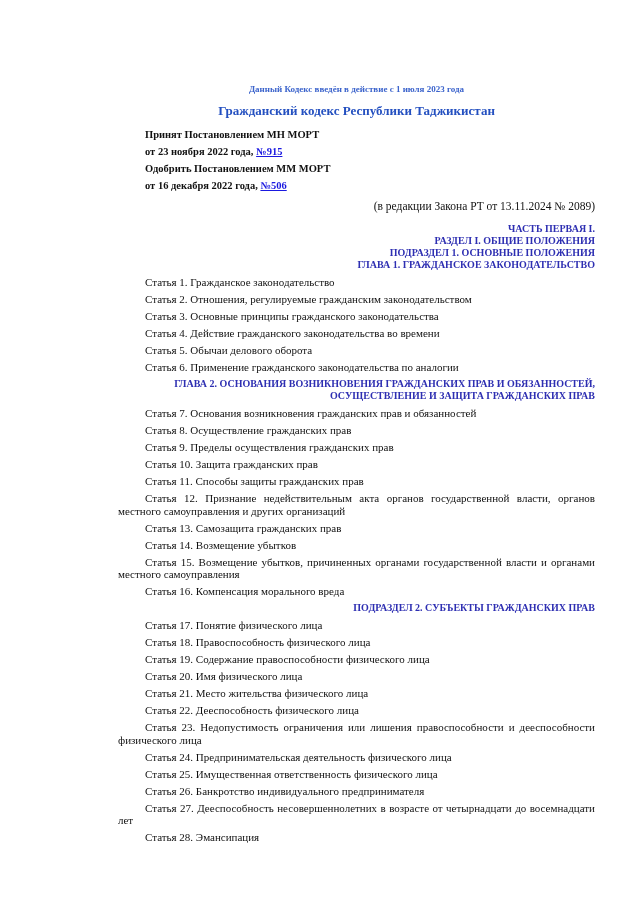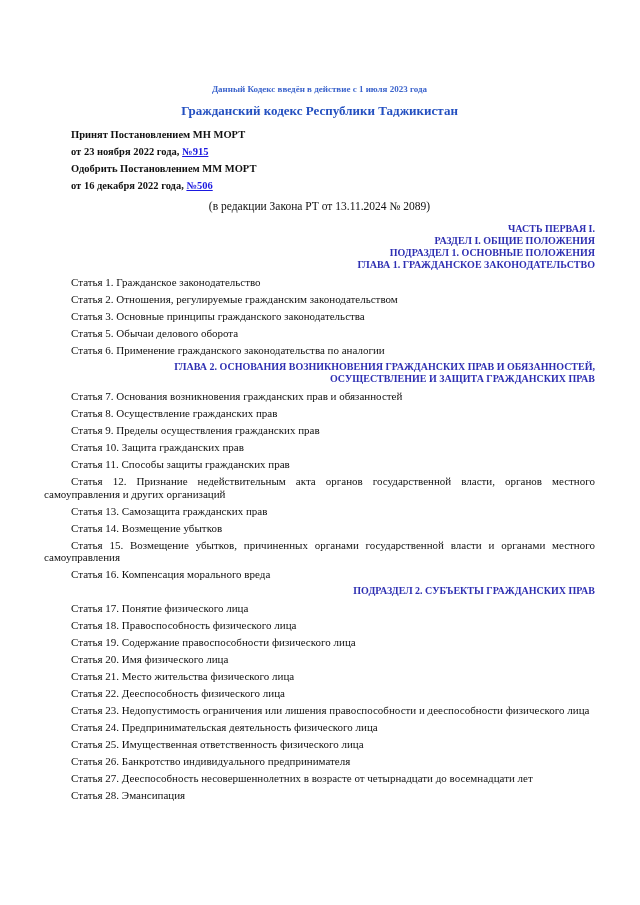--- a/index.html
+++ b/index.html
@@ -11,21 +11,21 @@
     width: 640px;
     height: 905px;
     overflow: hidden;
     font-family: "Liberation Serif", "DejaVu Serif", serif;
     color: #111111;
   }
   .page {
     box-sizing: border-box;
     width: 640px;
     height: 905px;
-    padding: 84px 45px 20px 44px;
+    padding: 84px 45px 20px 118px;
   }
   .notice {
     margin: 0 0 8px 0;
     text-align: center;
     font-size: 9px;
     font-weight: bold;
     line-height: 11px;
     color: var(--notice-blue, #3c64cc);
   }
   .doc-title {
@@ -44,21 +44,21 @@
     color: #111111;
     font-weight: bold;
   }
   .doclink {
     color: var(--link-blue, #1a18e0);
     text-decoration: underline;
     cursor: pointer;
   }
   .edition {
     margin: 7px 0 0 0;
-    text-align: center;
+    text-align: right;
     font-size: 11.5px;
     line-height: 14px;
     color: #111111;
   }
   .heading {
     margin: 0 0 5px 0;
     text-align: right;
     font-size: 10px;
     font-weight: bold;
     line-height: 12px;
@@ -98,20 +98,21 @@
   <div id="toc">
       <div class="heading first">
         <div>ЧАСТЬ ПЕРВАЯ I.</div>
         <div>РАЗДЕЛ I. ОБЩИЕ ПОЛОЖЕНИЯ</div>
         <div>ПОДРАЗДЕЛ 1. ОСНОВНЫЕ ПОЛОЖЕНИЯ</div>
         <div>ГЛАВА 1. ГРАЖДАНСКОЕ ЗАКОНОДАТЕЛЬСТВО</div>
       </div>
       <p class="article">Статья 1. Гражданское законодательство</p>
       <p class="article">Статья 2. Отношения, регулируемые гражданским законодательством</p>
       <p class="article">Статья 3. Основные принципы гражданского законодательства</p>
+      <p class="article">Статья 4. Действие гражданского законодательства во времени</p>
       <p class="article">Статья 5. Обычаи делового оборота</p>
       <p class="article">Статья 6. Применение гражданского законодательства по аналогии</p>
       <div class="heading">
         <div>ГЛАВА 2. ОСНОВАНИЯ ВОЗНИКНОВЕНИЯ ГРАЖДАНСКИХ ПРАВ И ОБЯЗАННОСТЕЙ,</div>
         <div>ОСУЩЕСТВЛЕНИЕ И ЗАЩИТА ГРАЖДАНСКИХ ПРАВ</div>
       </div>
       <p class="article">Статья 7. Основания возникновения гражданских прав и обязанностей</p>
       <p class="article">Статья 8. Осуществление гражданских прав</p>
       <p class="article">Статья 9. Пределы осуществления гражданских прав</p>
       <p class="article">Статья 10. Защита гражданских прав</p>

